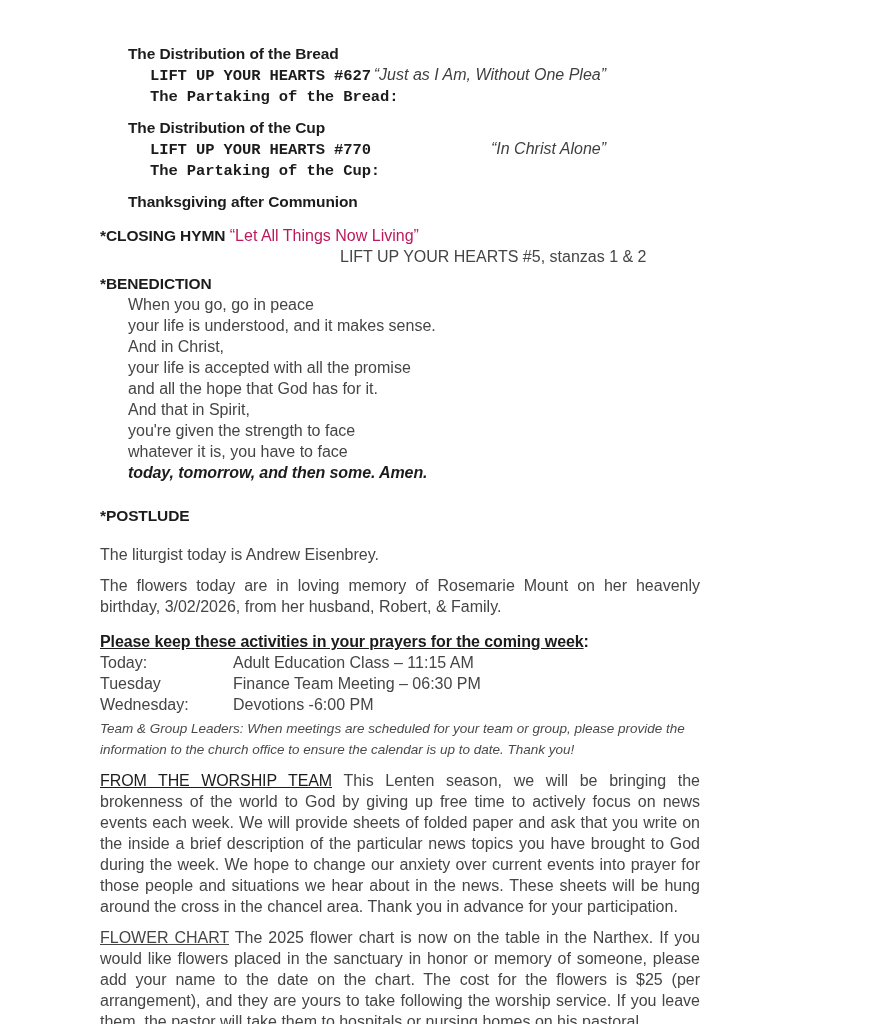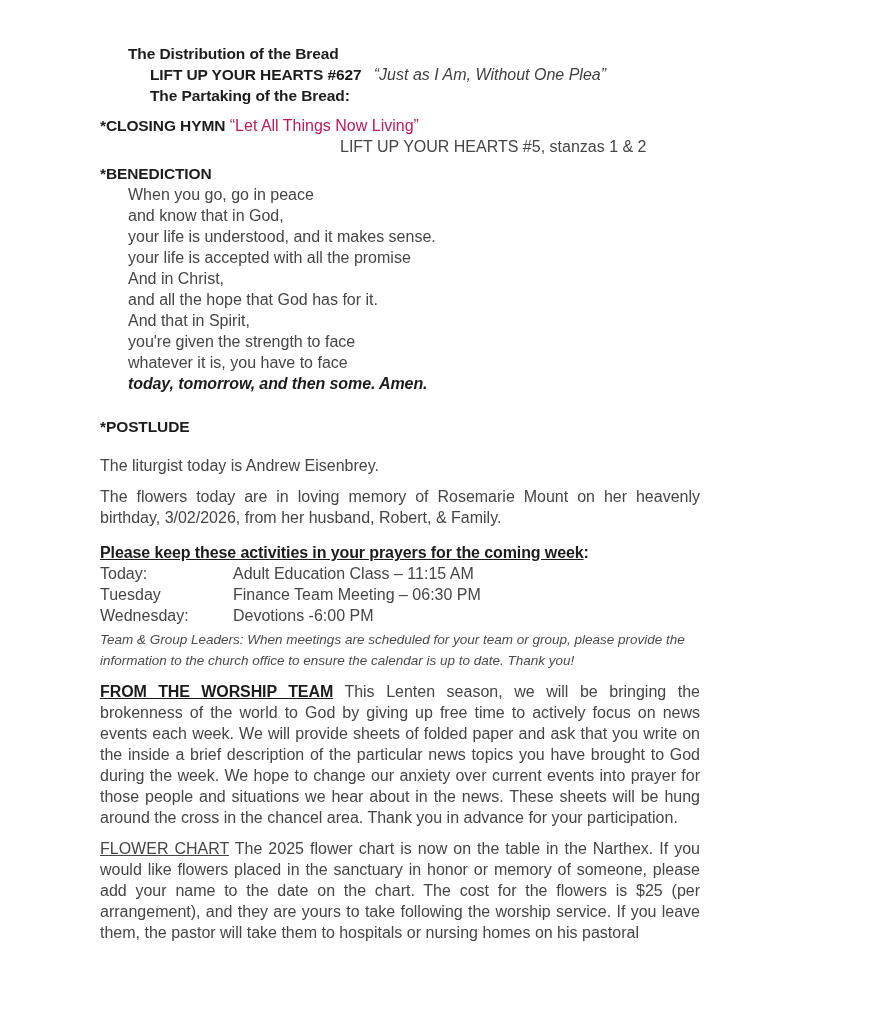--- a/index.html
+++ b/index.html
@@ -8,76 +8,84 @@
     font-family: "Liberation Sans", sans-serif;
   }
   .page {
     box-sizing: border-box;
     width: 764px; height: 1024px;
     padding: 7px 64px 0 100px;
     font-size: 16px; line-height: 21px; color: #454545; margin-top: 36px;
   }
   .bh { font-weight: 700; color: #1c1c1c; font-size: 15.5px; letter-spacing: -0.1px; }
   .ind1 { margin-left: 28px; }
-  .ind2 { margin-left: 50px; }
+  .ind2 { margin-left: 50px; font-family: Liberation Mono, monospace; }
   .hymnrow { position: relative; }
   .quote {
     position: absolute; right: 94px; top: 0;
     font-style: italic; font-weight: 400; color: #3f3f3f;
     font-size: 16px; letter-spacing: 0; white-space: nowrap;
   }
   .blk { margin-bottom: 9px; }
   .blk-lg { margin-bottom: 13px; }
   .plain-quote { font-weight: 400; color: #be185d; font-style: normal; letter-spacing: 0; font-size: 16px; }
   .hymnsource { margin-left: 240px; }
   .bene-final { font-weight: 700; color: #1c1c1c; letter-spacing: -0.1px; font-style: italic; }
   .postlude { margin-top: 22px; margin-bottom: 18px; }
   .para { margin: 0 0 10px 0; }
   .just { text-align: justify; }
   .prayers-head { font-weight: 700; color: #1c1c1c; letter-spacing: -0.1px; }
   .prayers-head .ul { text-decoration: underline; }
   .sched-row { display: flex; }
   .sched-day { width: 133px; flex: none; }
   .sched-event { flex: 1; }
   .note { font-style: italic; font-size: 13.5px; line-height: 21px; color: #4a4a4a; margin: 3px 0 10px 0; }
-  .inline-head-bold { font-weight: 700; color: #1c1c1c; letter-spacing: -0.1px; text-decoration: underline; }
+  .inline-head-bold { font-weight: 400; color: #1c1c1c; letter-spacing: -0.1px; text-decoration: underline; }
   .inline-head-plain { text-decoration: underline; }
   .tight { margin-bottom: 6px; }
 </style>
 </head>
 <body>
 
 <div class="page">
 
   <div class="blk">
     <div class="bh ind1">The Distribution of the Bread</div>
     <div class="hymnrow">
       <span class="bh ind2">LIFT UP YOUR HEARTS #627</span>
       <span class="quote">“Just as I Am, Without One Plea”</span>
     </div>
     <div class="bh ind2">The Partaking of the Bread:</div>
   </div>
 
+  <div class="blk">
+    <div class="bh ind1">The Distribution of the Cup</div>
+    <div class="hymnrow">
+      <span class="bh ind2">LIFT UP YOUR HEARTS #770</span>
+      <span class="quote">“In Christ Alone”</span>
+    </div>
+    <div class="bh ind2">The Partaking of the Cup:</div>
+  </div>
 
+  <div class="bh ind1 blk-lg">Thanksgiving after Communion</div>
 
   <div class="tight">
     <div>
       <span class="bh">*CLOSING HYMN</span>
       <span class="plain-quote">“Let All Things Now Living”</span>
     </div>
     <div class="hymnsource">LIFT UP YOUR HEARTS #5, stanzas 1 &amp; 2</div>
   </div>
 
   <div>
     <div class="bh">*BENEDICTION</div>
     <div class="ind1">When you go, go in peace</div>
-    <div class="ind1">and know that in God,</div>
     <div class="ind1">your life is understood, and it makes sense.</div>
+    <div class="ind1">And in Christ,</div>
     <div class="ind1">your life is accepted with all the promise</div>
-    <div class="ind1">And in Christ,</div>
     <div class="ind1">and all the hope that God has for it.</div>
     <div class="ind1">And that in Spirit,</div>
     <div class="ind1">you're given the strength to face</div>
     <div class="ind1">whatever it is, you have to face</div>
     <div class="ind1 bene-final">today, tomorrow, and then some. Amen.</div>
   </div>
 
   <div class="bh postlude">*POSTLUDE</div>
 
   <p class="para">The liturgist today is Andrew Eisenbrey.</p>

